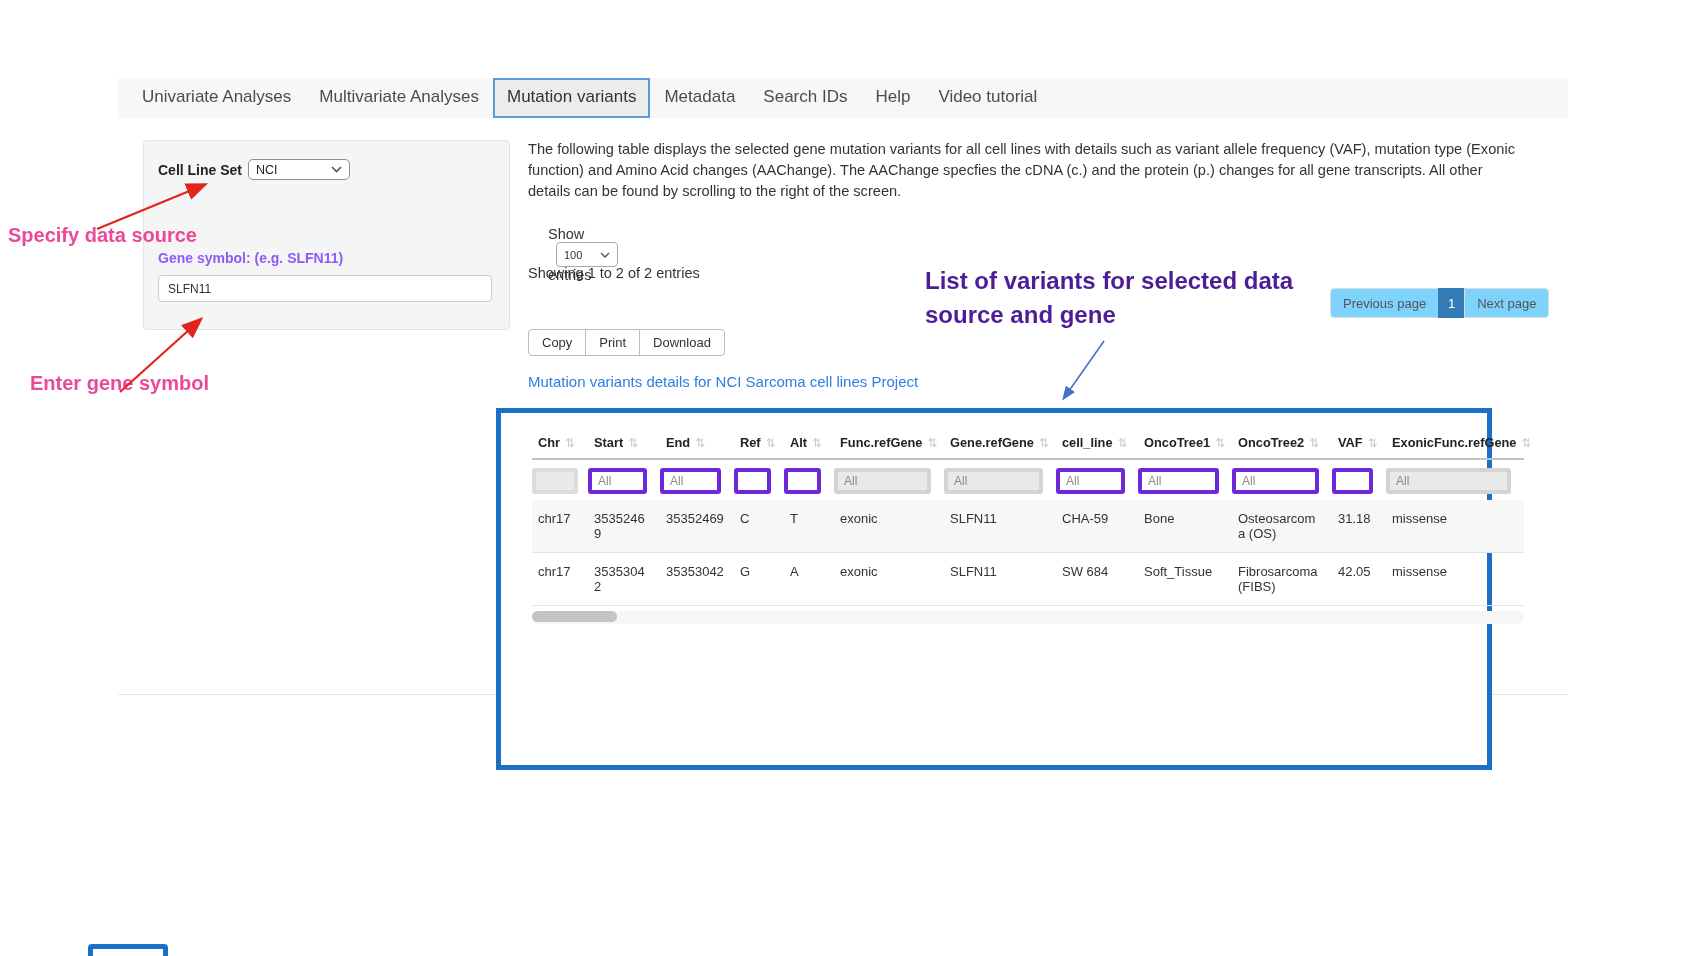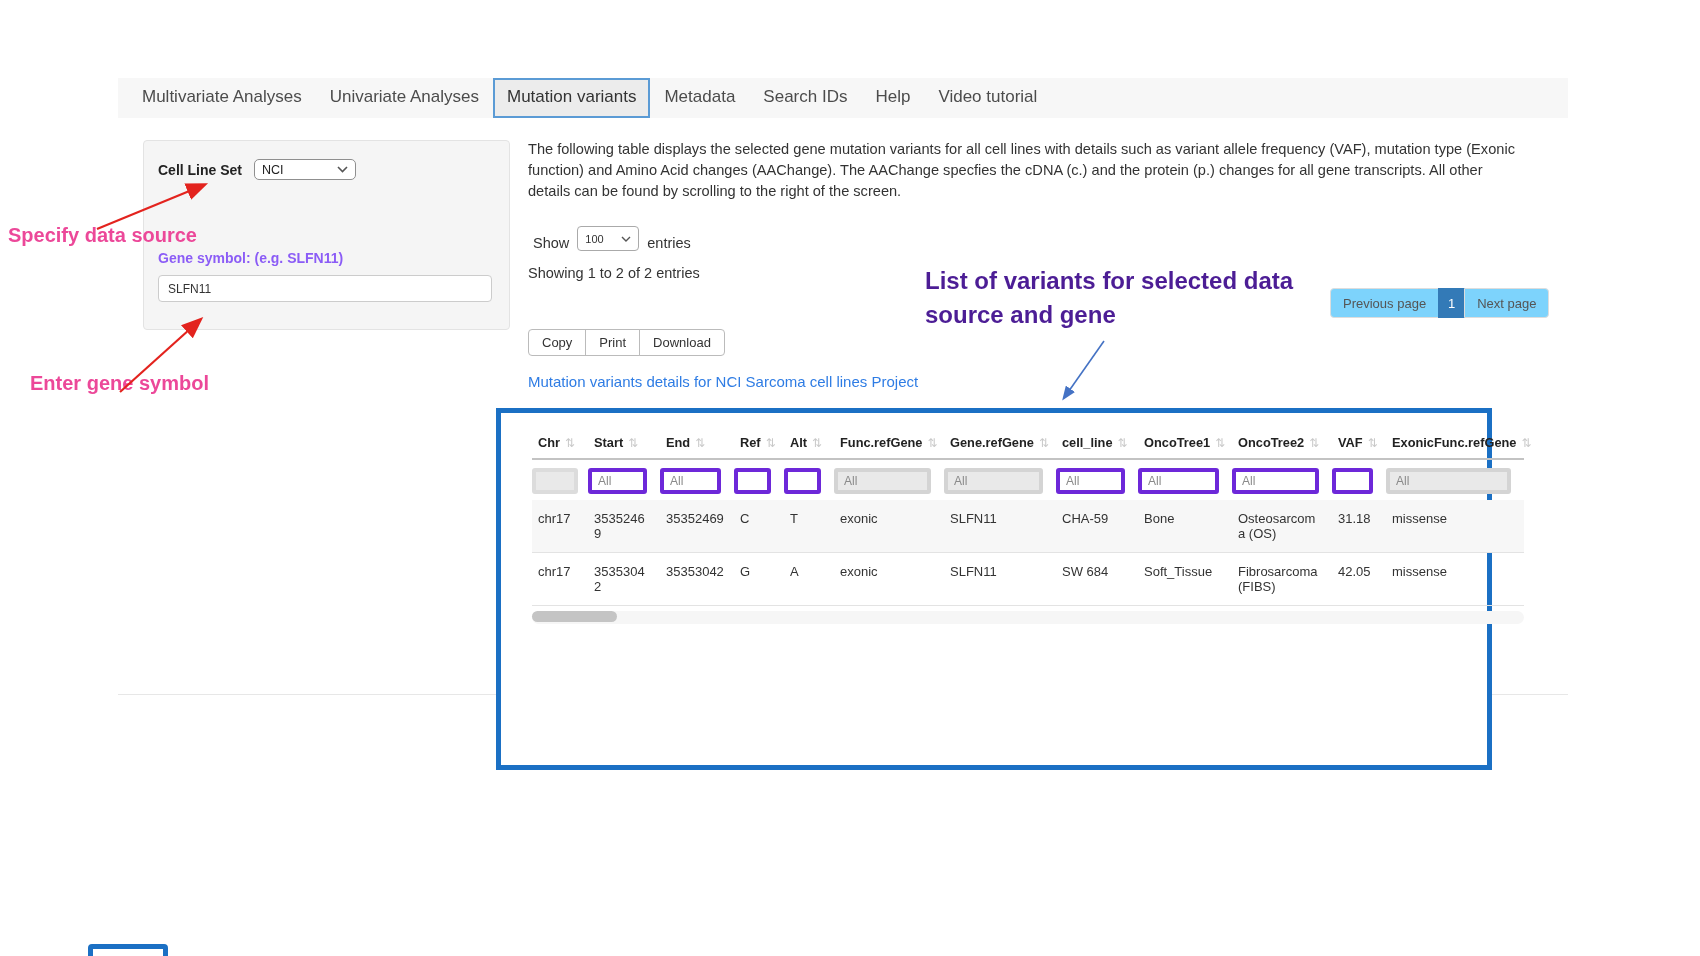--- a/index.html
+++ b/index.html
@@ -11,39 +11,39 @@
   .navbar { position:absolute; left:118px; top:78px; width:1450px; height:40px;
             background:#f7f7f7; display:flex; align-items:stretch; }
   .nav-tabs { display:flex; align-items:stretch; padding-left:10px; }
   .nav-tab { font-size:17px; color:#4c4c4c; padding:9px 14px; cursor:pointer; white-space:nowrap; }
   .nav-tab.active { background:#ececec; border:2px solid #5b9bd5; color:#333; padding:7px 12px; }
 
   
   .well { position:absolute; left:143px; top:140px; width:367px; height:190px;
           background:#f5f5f5; border:1px solid #e3e3e3; border-radius:4px; padding:18px 14px; }
   .cls-row { display:flex; align-items:center; }
-  .cls-row label { font-weight:bold; font-size:14px; color:#222; margin-right:12px; }
+  .cls-row label { font-weight:bold; font-size:14px; color:#222; margin-right:6px; }
   .select-box { width:102px; height:21px; background:#fff; border:1px solid #8f8f8f; border-radius:5px;
                 display:flex; align-items:center; justify-content:space-between; padding:0 7px;
                 font-size:12.5px; color:#222; cursor:pointer; }
   .gene-label { display:block; font-weight:bold; font-size:14px; color:#8b5cf6; margin-top:70px; }
   .gene-input { width:334px; height:27px; margin-top:9px; border:1px solid #ccc; border-radius:4px;
                 padding:0 9px; font-size:12px; color:#333; font-family:inherit; background:#fff; }
 
   
   .red-note { position:absolute; color:#ec4899; font-size:20px; font-weight:600; white-space:nowrap; }
   .note-specify { left:8px; top:224px; }
   .note-enter { left:30px; top:372px; }
   .blue-note { position:absolute; left:925px; top:264px; width:420px; color:#4c1d95;
                font-size:24px; font-weight:bold; line-height:34px; }
 
   
   .description { position:absolute; left:528px; top:139px; width:997px; font-size:14.6px;
                  line-height:1.45; color:#333; }
-  .show-row { position:absolute; left:533px; top:226px; display:flex; align-items:flex-end; font-size:14.5px; }
+  .show-row { position:absolute; left:548px; top:226px; display:flex; align-items:flex-start; font-size:14.5px;flex-direction:column; }
   .len-select { width:62px; height:25px; border:1px solid #aaa; border-radius:4px; background:#fff;
                 display:flex; align-items:center; justify-content:space-between; padding:0 7px;
                 font-size:11px; color:#333; margin:0 8px; cursor:pointer; }
   .showing-info { position:absolute; left:528px; top:265px; font-size:14.5px; color:#333; }
   .btn-group { position:absolute; left:528px; top:329px; display:flex; }
   .dt-btn { height:27px; padding:0 13px; background:#fff; border:1px solid #bbb; font-size:13px;
             color:#333; font-family:inherit; cursor:pointer; margin-left:-1px; }
   .dt-btn:first-child { border-radius:4px 0 0 4px; margin-left:0; }
   .dt-btn:last-child { border-radius:0 4px 4px 0; }
   .table-caption { position:absolute; left:528px; top:373px; font-size:15px; color:#2e7ce4; cursor:pointer; }
@@ -82,22 +82,22 @@
                       border:5px solid #1b70c4; border-radius:4px; background:#fff; z-index:2; }
   .overlay { position:absolute; left:0; top:0; z-index:6; pointer-events:none; }
 </style>
 </head>
 <body>
 
 <div class="page">
 
   <nav class="navbar">
     <div class="nav-tabs">
+        <div class="nav-tab">Univariate Analyses</div>
         <div class="nav-tab">Multivariate Analyses</div>
-        <div class="nav-tab">Univariate Analyses</div>
         <div class="nav-tab active">Mutation variants</div>
         <div class="nav-tab">Metadata</div>
         <div class="nav-tab">Search IDs</div>
         <div class="nav-tab">Help</div>
         <div class="nav-tab">Video tutorial</div>
       </div>
   </nav>
 
   <div class="well">
     <div class="cls-row">

